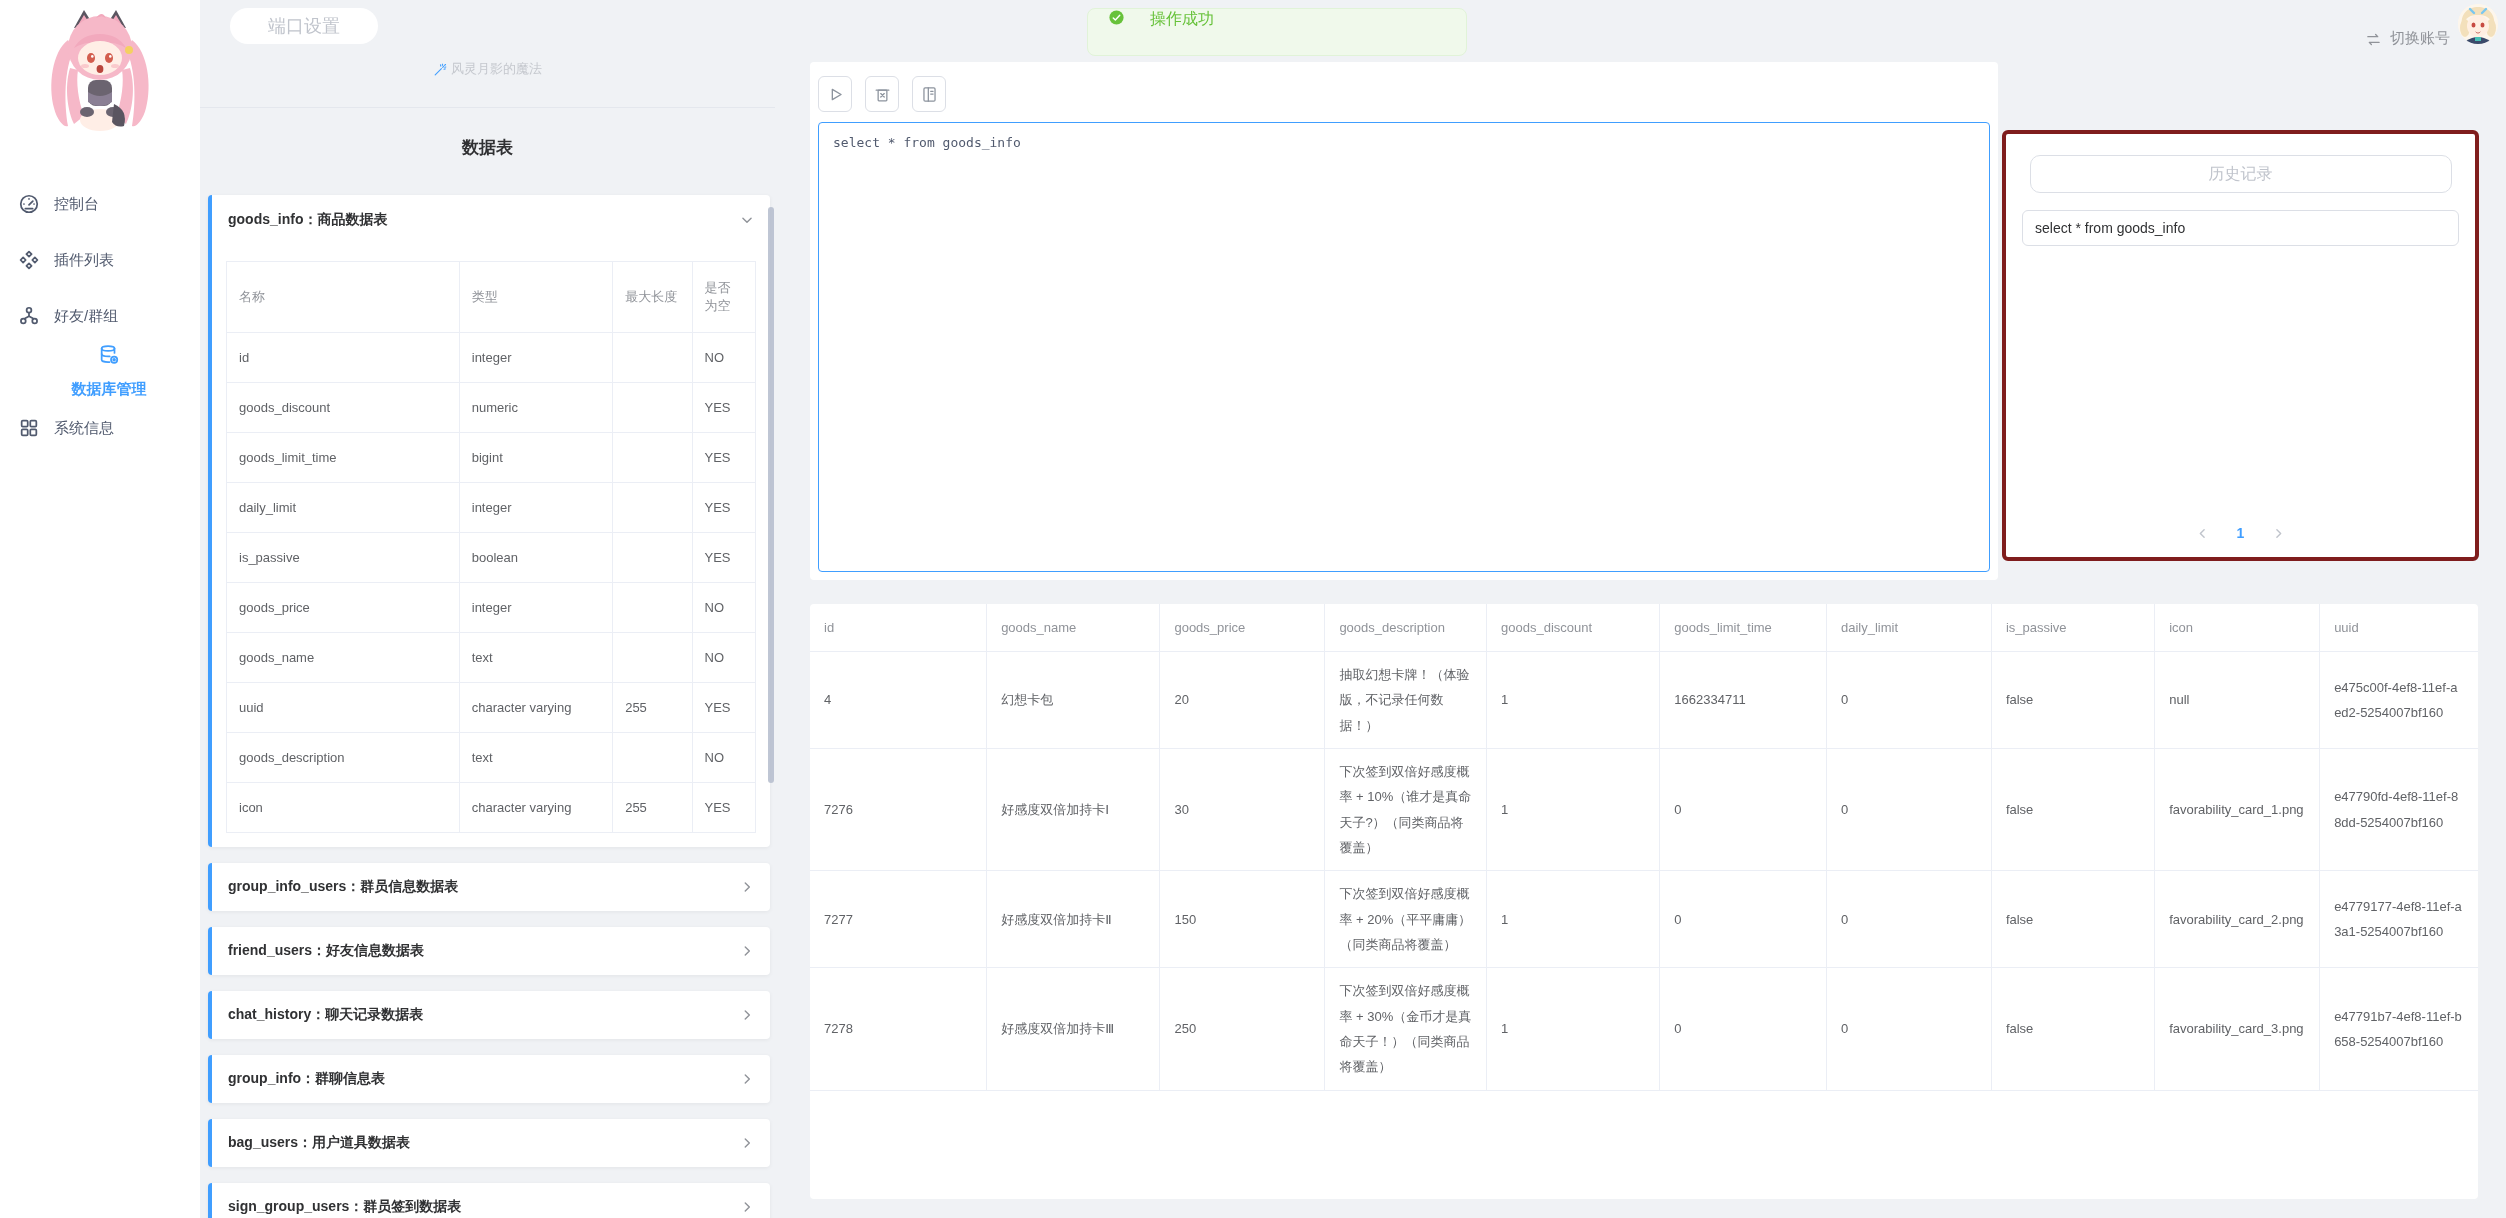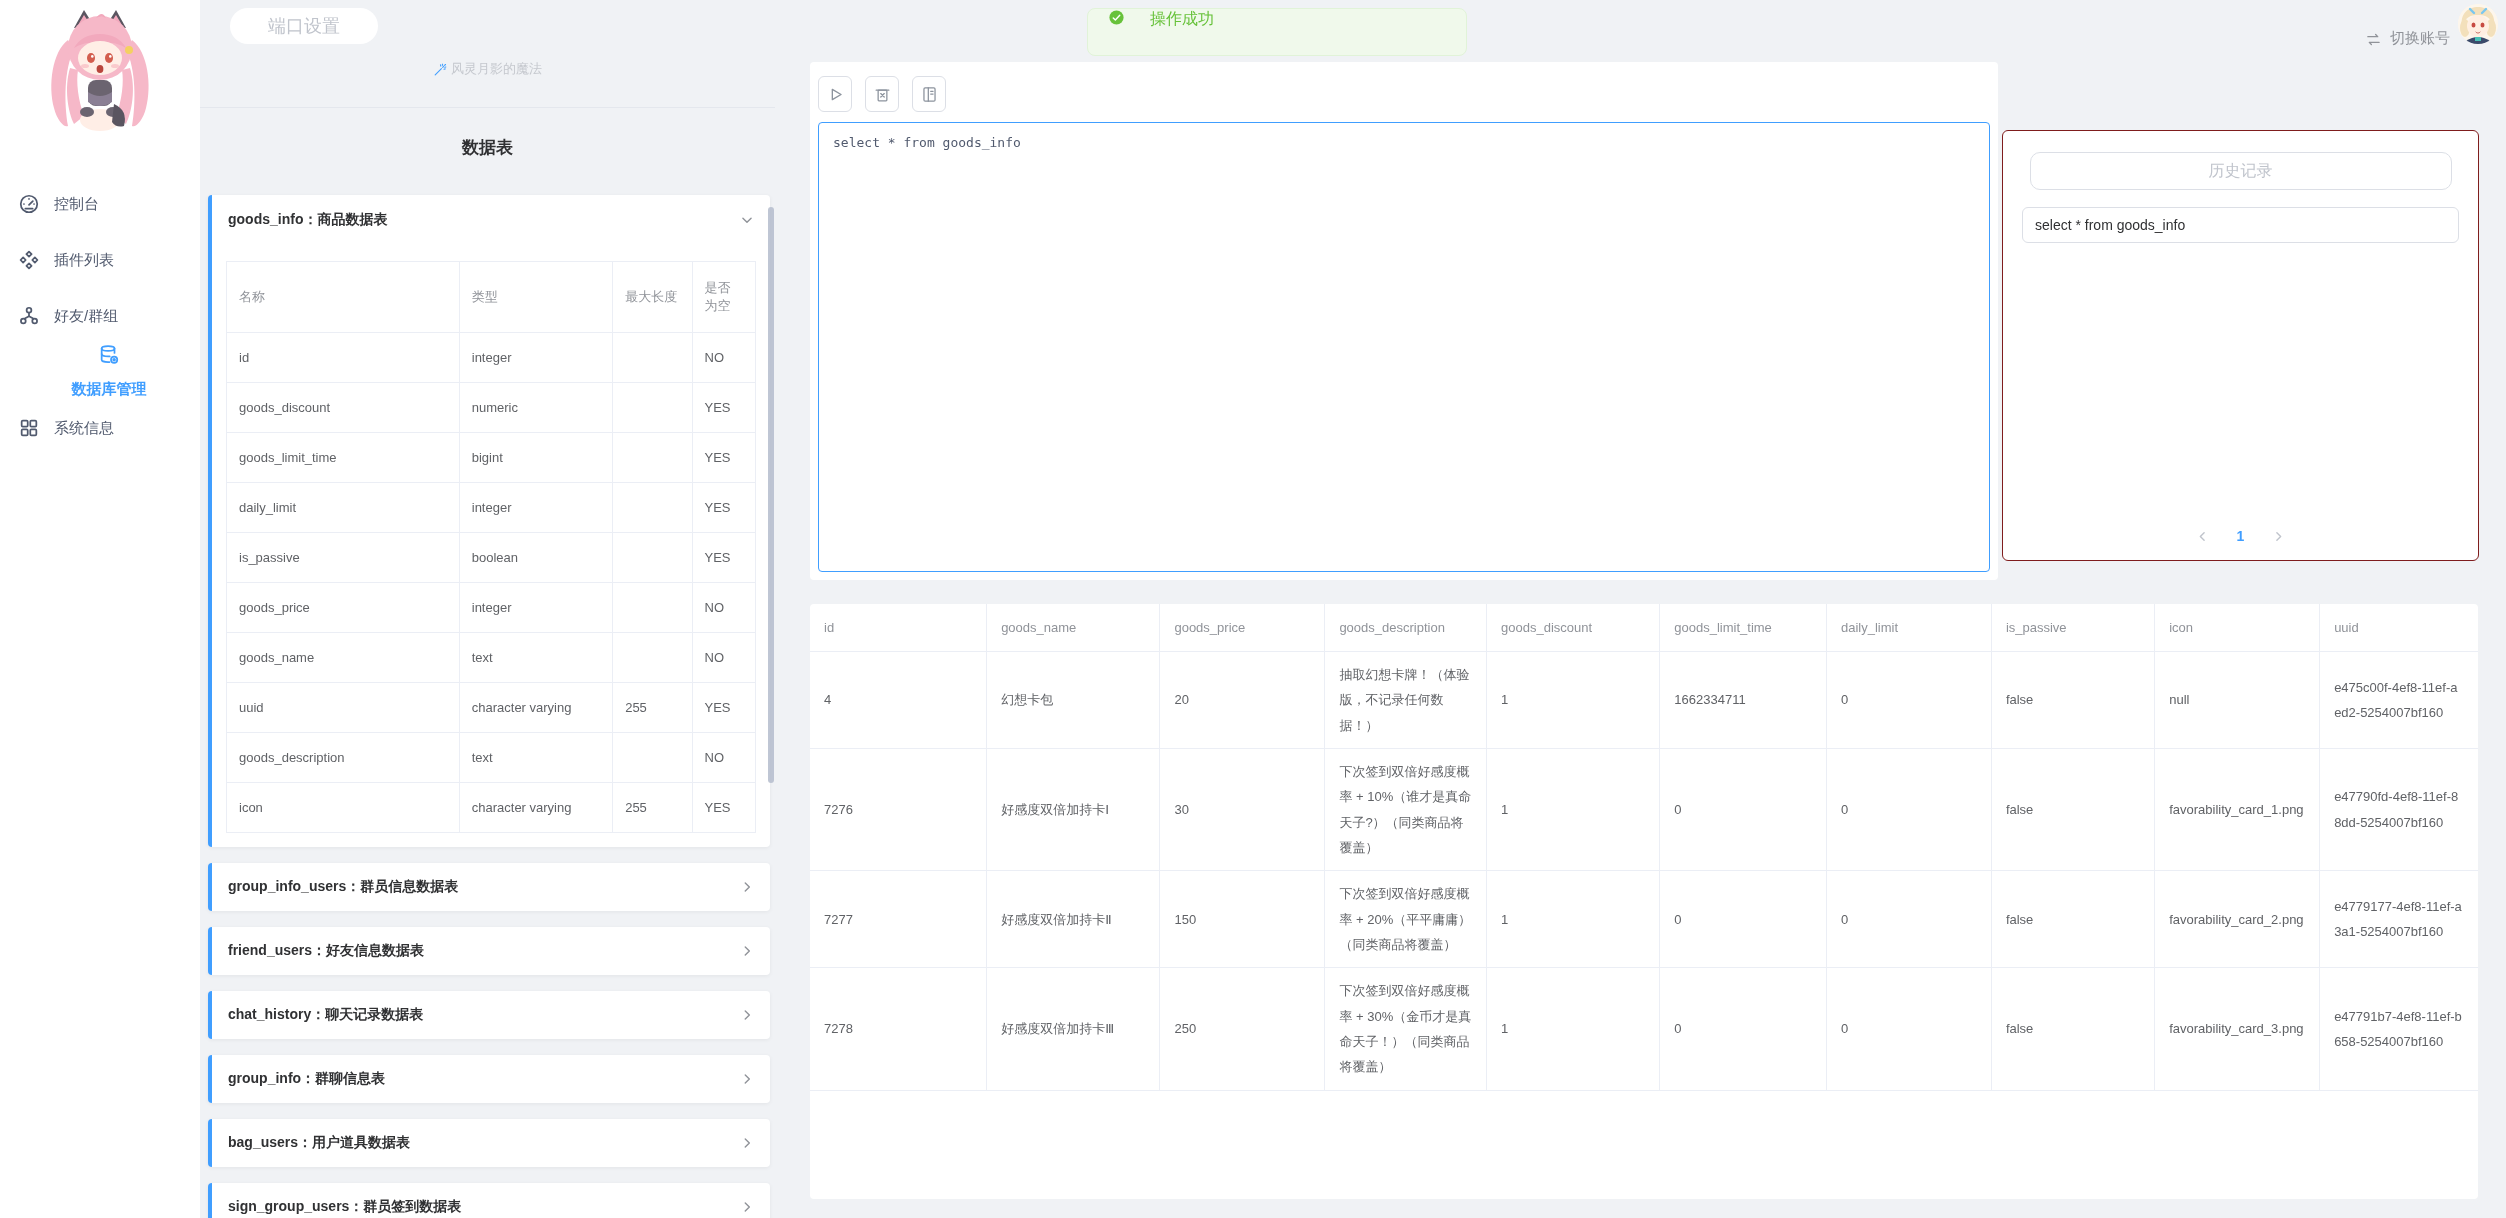--- a/index.html
+++ b/index.html
@@ -58,21 +58,21 @@
     background:#fff;border-radius:4px;box-sizing:border-box;padding:14px 8px 8px 8px;}
   .toolbar{display:flex;gap:13px;}
   .tool-btn{width:34px;height:36px;background:#fff;border:1px solid #dcdfe6;border-radius:6px;
     display:flex;align-items:center;justify-content:center;color:#8c939d;cursor:pointer;padding:0;}
   .tool-btn svg{width:19px;height:19px;}
   .sql-box{margin-top:10px;height:450px;border:1px solid #409eff;border-radius:4px;
     box-sizing:border-box;padding:12px 14px;font-family:"DejaVu Sans Mono",monospace;
     font-size:13px;color:#515a6e;white-space:pre-wrap;cursor:text;}
   
   .history-card{position:absolute;left:2002px;top:130px;width:477px;height:431px;
-    background:#fff;border:1px solid #7f1d1d;border-radius:6px;box-sizing:border-box;}
+    background:#fff;border:4px solid #7f1d1d;border-radius:6px;box-sizing:border-box;}
   .history-title{margin:21px auto 0;width:420px;height:36px;border:1px solid #dcdfe6;
     border-radius:10px;display:flex;align-items:center;justify-content:center;
     color:#c0c4cc;font-size:16px;}
   .history-items{margin:17px auto 0;width:437px;display:flex;flex-direction:column;gap:10px;}
   .history-item{border:1px solid #dcdfe6;border-radius:6px;padding:9px 12px;font-size:14px;
     color:#303133;background:#fff;box-sizing:border-box;cursor:pointer;}
   .pagination{position:absolute;left:0;right:0;bottom:16px;display:flex;align-items:center;
     justify-content:center;gap:28px;}
   .page-arrow{color:#c0c4cc;cursor:pointer;}
   .page-arrow svg{width:13px;height:13px;}

